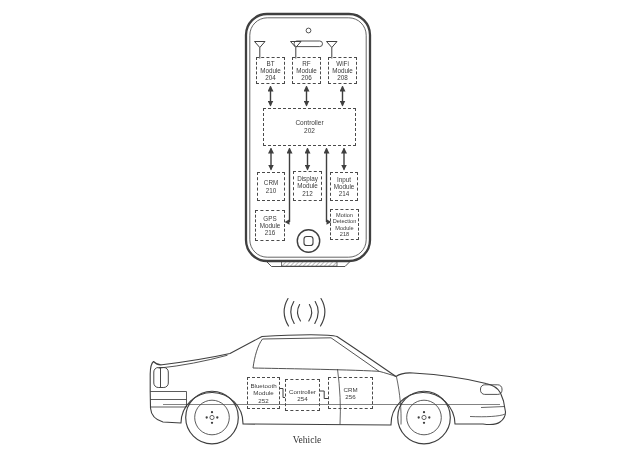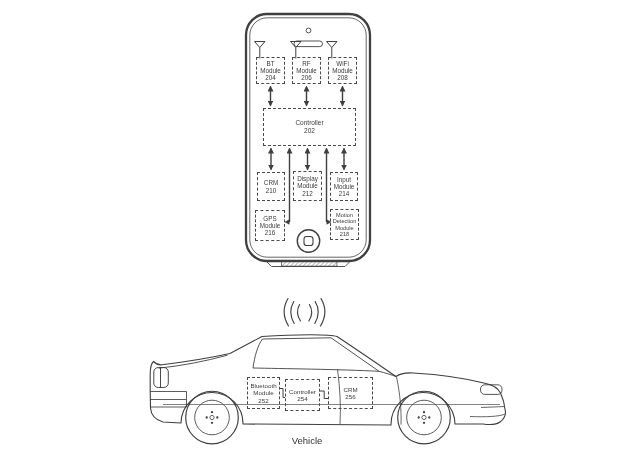--- a/index.html
+++ b/index.html
@@ -8,21 +8,21 @@
   svg{position:absolute;left:0;top:0;}
   .mod{position:absolute;box-sizing:border-box;border:1.2px dashed #4a4a4a;
        display:flex;flex-direction:column;align-items:center;justify-content:center;
        text-align:center;color:#3b3b3b;font-size:6.3px;line-height:1.14;
        font-family:"Liberation Sans",sans-serif;background:transparent;}
   .mod span{display:block;white-space:nowrap;}
   .ctrl{font-size:6.5px;line-height:1.3;}
   .fs-sm{font-size:5.6px;line-height:1.12;}
   .carlbl{font-size:6.2px;}
   .caption{position:absolute;left:267px;top:435px;width:80px;text-align:center;
-           font-size:9.5px;color:#333;font-family:Liberation Sans, sans-serif;}
+           font-size:9.5px;color:#333;font-family:Liberation Serif, serif;}
 </style>
 </head>
 <body>
 
 <div class="canvas">
 
 <svg width="640" height="452" viewBox="0 0 640 452">
   <defs>
     <marker id="ah" viewBox="0 0 6 6" markerWidth="6" markerHeight="6" refX="5" refY="3" orient="auto-start-reverse" markerUnits="userSpaceOnUse">
       <path d="M0,0 L6,3 L0,6 Z" fill="#3f3f3f"></path>

